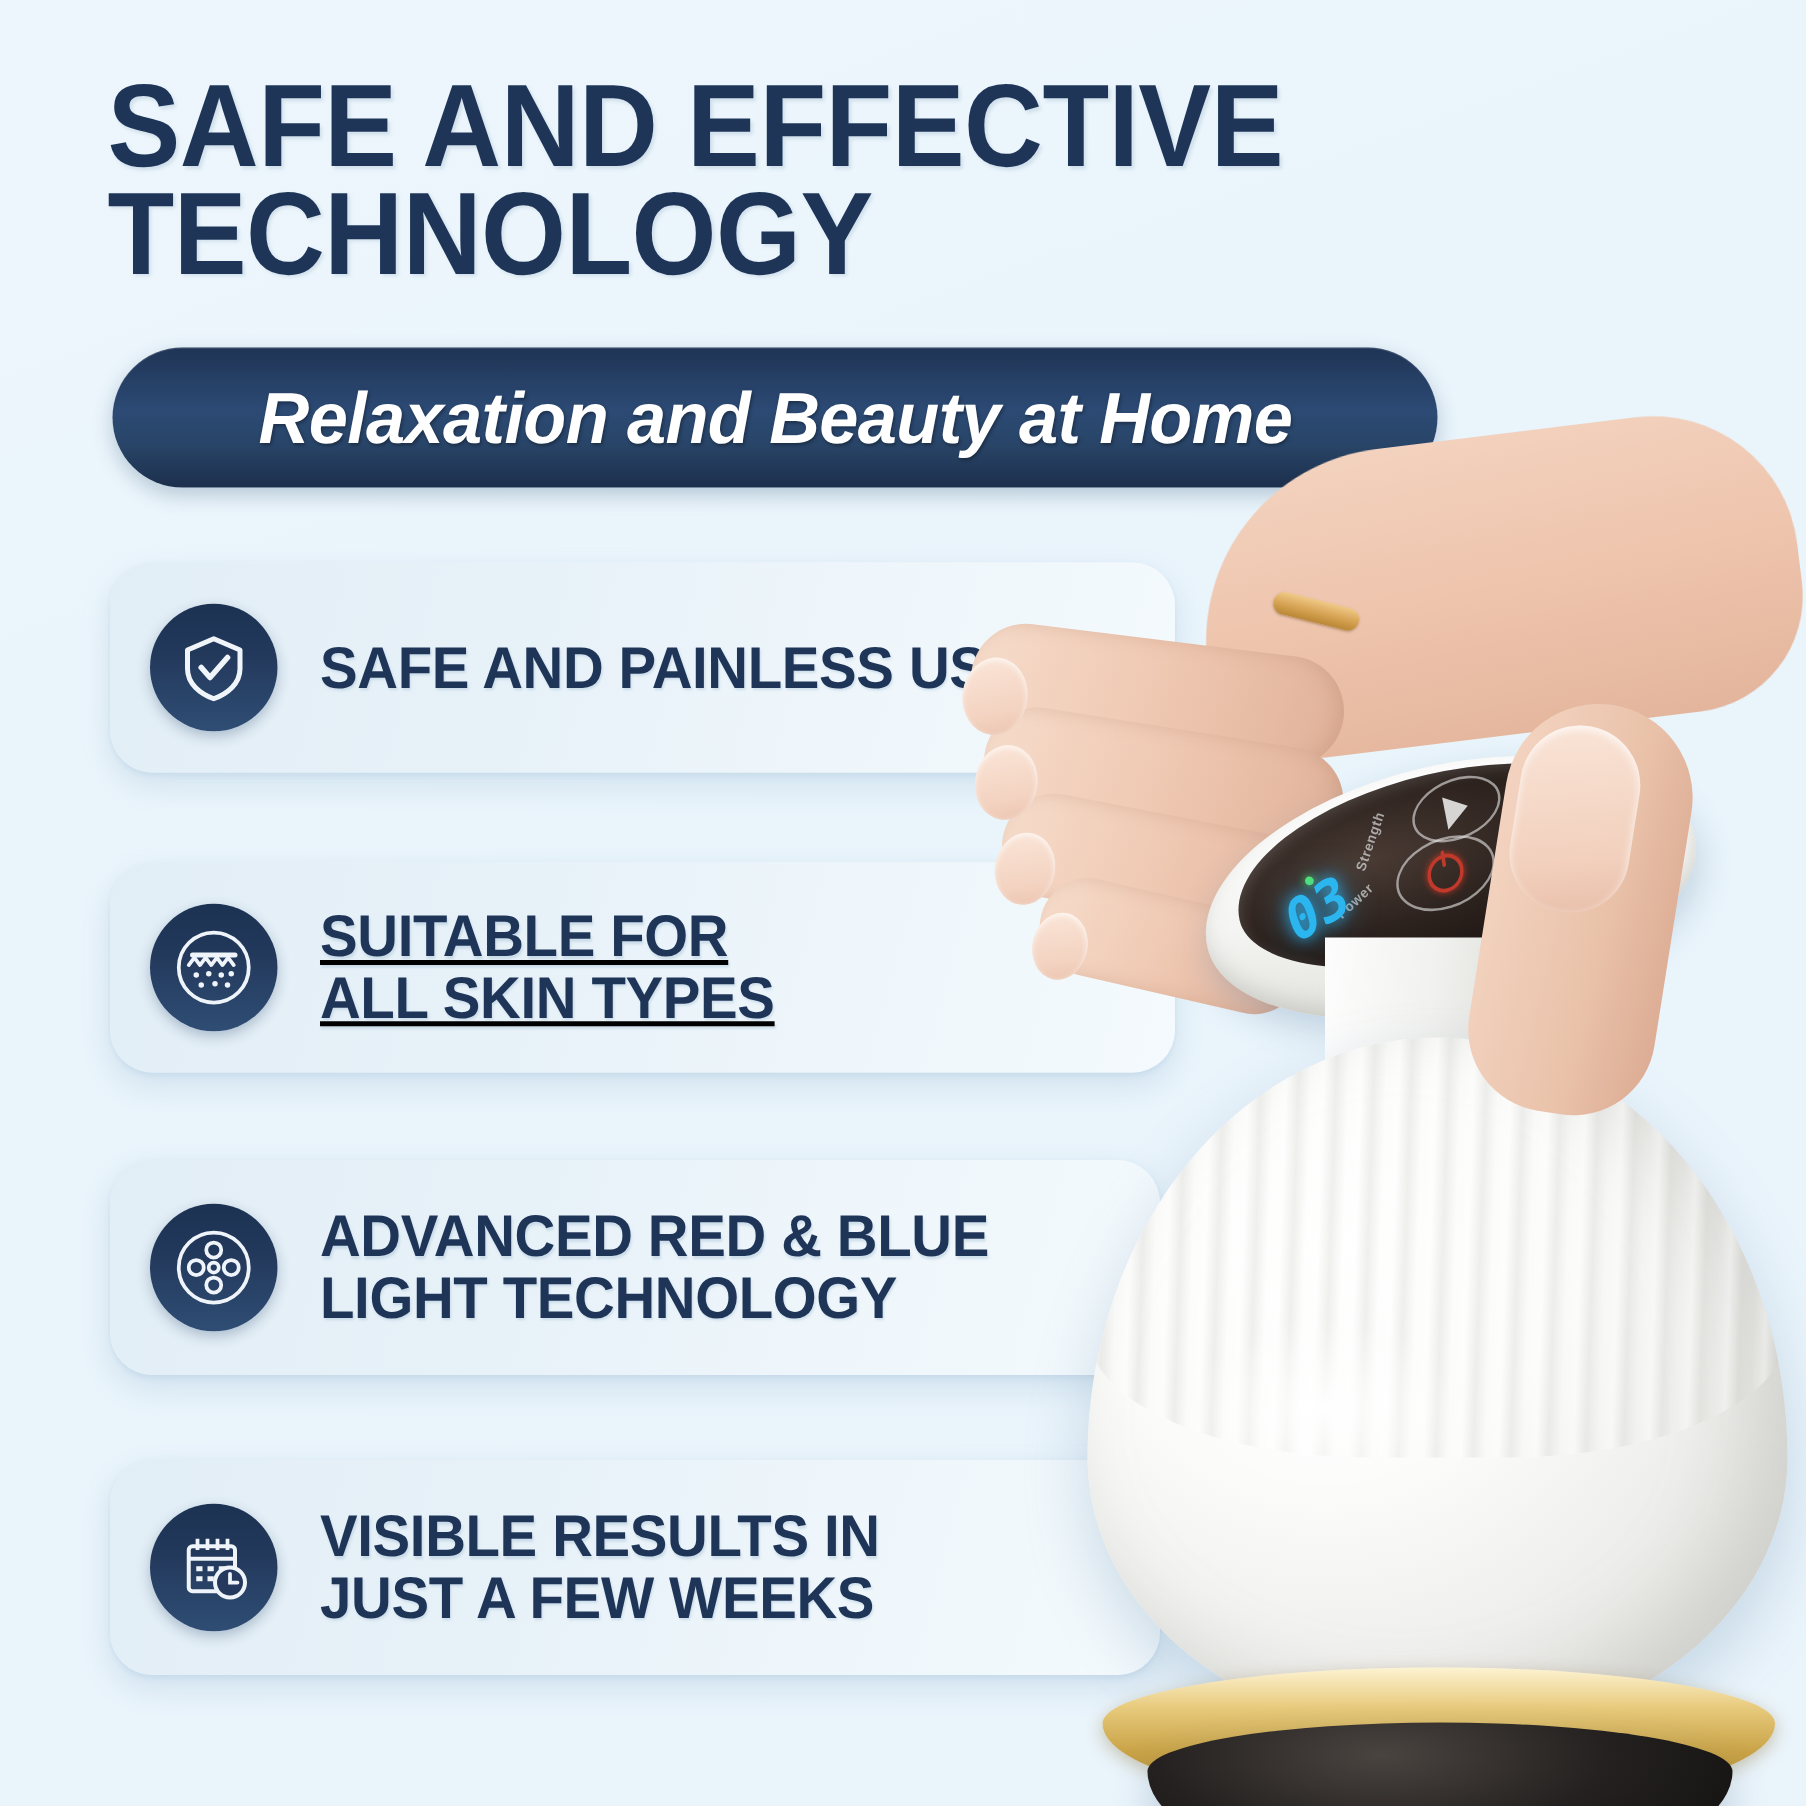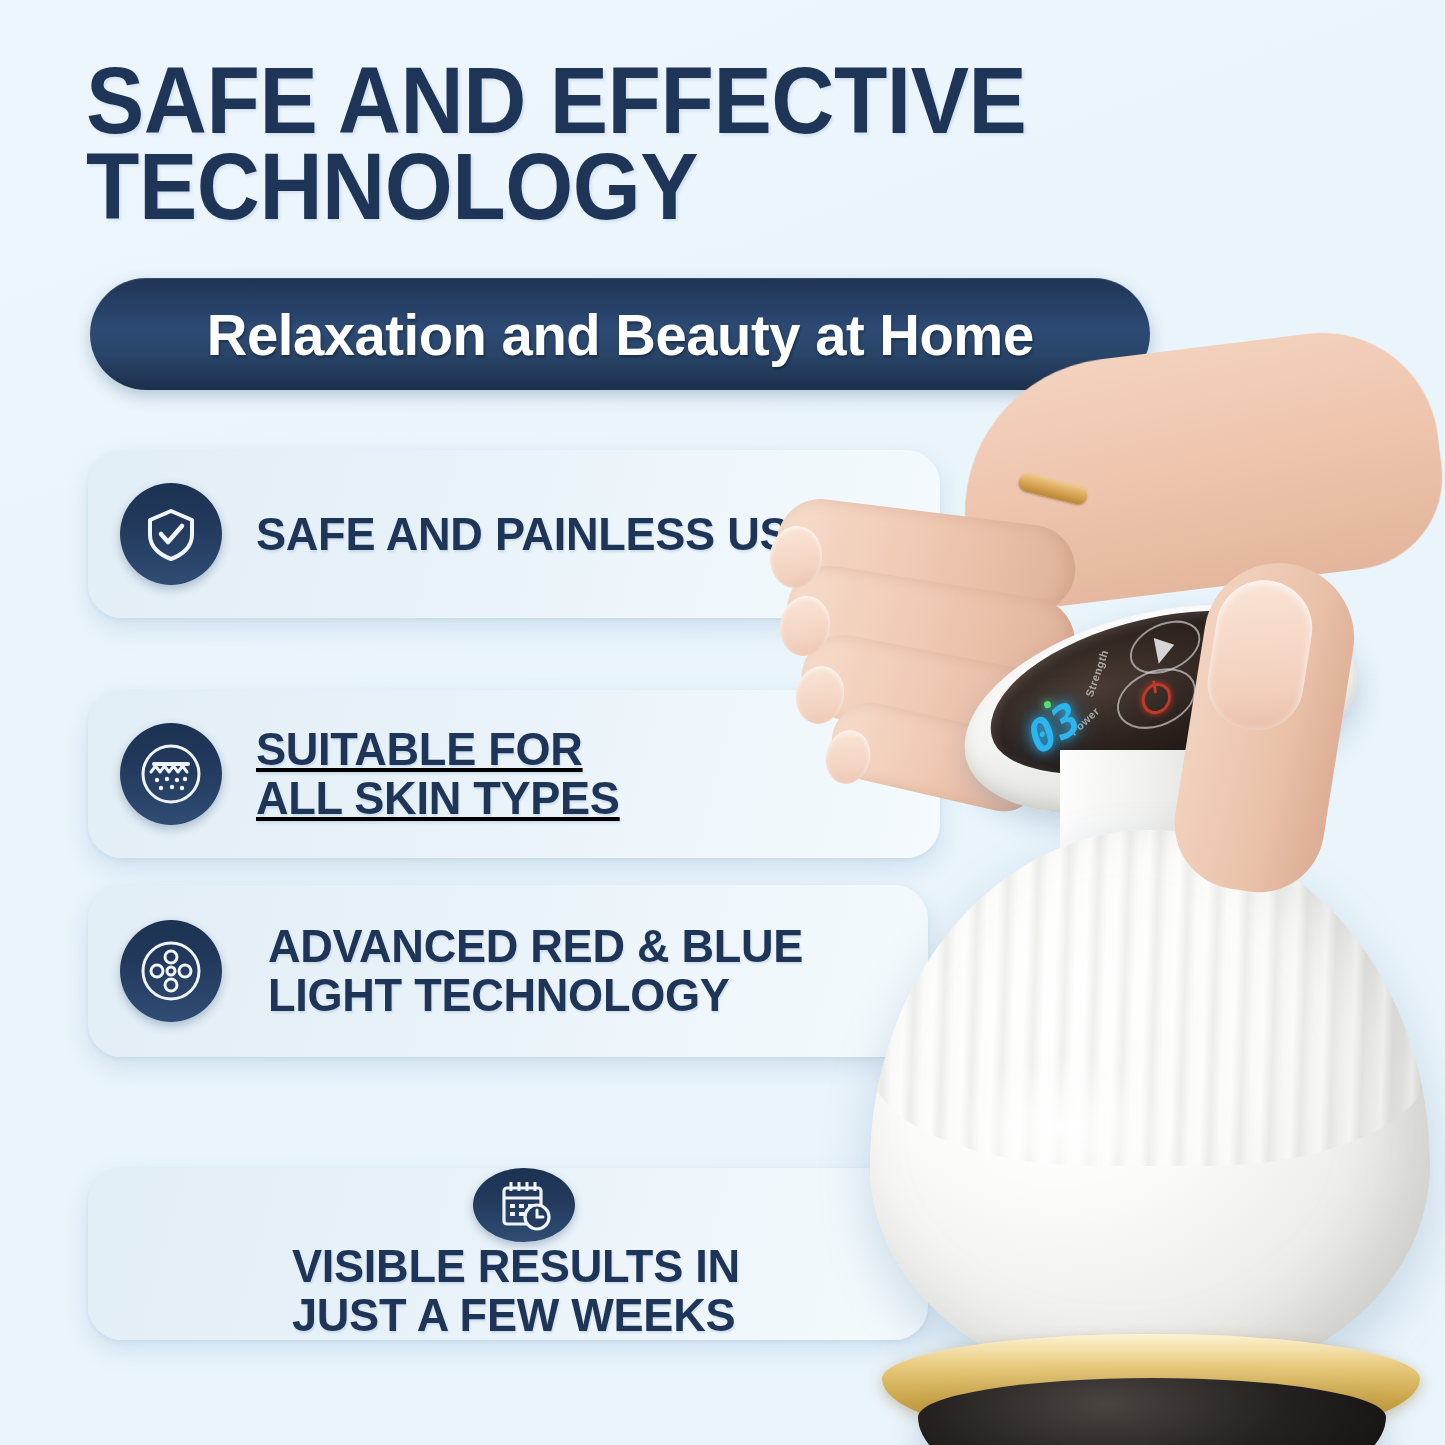--- a/index.html
+++ b/index.html
@@ -26,42 +26,42 @@
   }
   .headline .l2{display:block;}
 
   
   .pill{
     position:absolute;left:90px;top:278px;
     width:1060px;height:112px;
     border-radius:60px;
     background:linear-gradient(180deg,#1f3455 0%,#2c4a74 45%,#284467 70%,#1c2f4c 100%);
     box-shadow:0 6px 16px rgba(60,95,130,.30), inset 0 1px 0 rgba(255,255,255,.12);
-    display:flex;align-items:center;justify-content:center;
+    display:flex;align-items:center;justify-content:center;font-style:italic;
   }
   .pill span{
     color:#ffffff;font-size:58px;font-weight:bold;
     letter-spacing:-0.5px;
     transform:scaleX(0.97);
     text-shadow:1px 2px 3px rgba(0,0,0,.35);
   }
 
   
   .card{
     position:absolute;
     border-radius:34px;
     background:linear-gradient(105deg,#e2eef6 0%,#e7f1f8 38%,#eef6fb 68%,#f4fafd 100%);
     box-shadow:0 10px 22px rgba(120,160,195,.22), 0 2px 4px rgba(120,160,195,.14);
     display:flex;align-items:center;
     overflow:hidden;
   }
   #card-0{left:88px;top:450px;width:852px;height:168px;}
   #card-1{left:88px;top:690px;width:852px;height:168px;text-decoration:underline;}
-  #card-2{left:88px;top:885px;width:840px;height:172px;gap:12px;}
-  #card-3{left:88px;top:1168px;width:840px;height:172px;flex-direction:column;}
+  #card-2{left:88px;top:928px;width:840px;height:172px;}
+  #card-3{left:88px;top:1168px;width:840px;height:172px;}
 
   .badge{
     width:102px;height:102px;min-width:102px;
     margin-left:32px;
     border-radius:50%;
     background:linear-gradient(180deg,#1c3252 0%,#23395c 40%,#2f4d74 100%);
     box-shadow:0 4px 10px rgba(40,70,105,.30);
     display:flex;align-items:center;justify-content:center;
   }
   .badge svg{display:block;}

